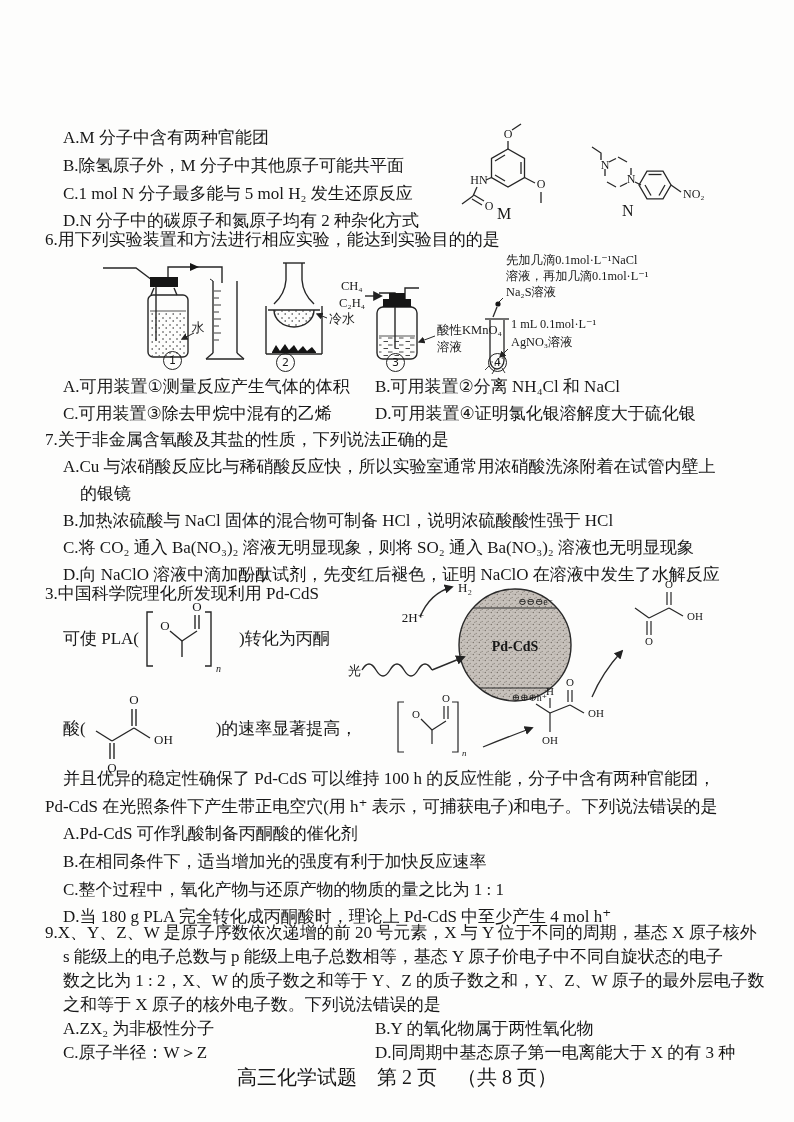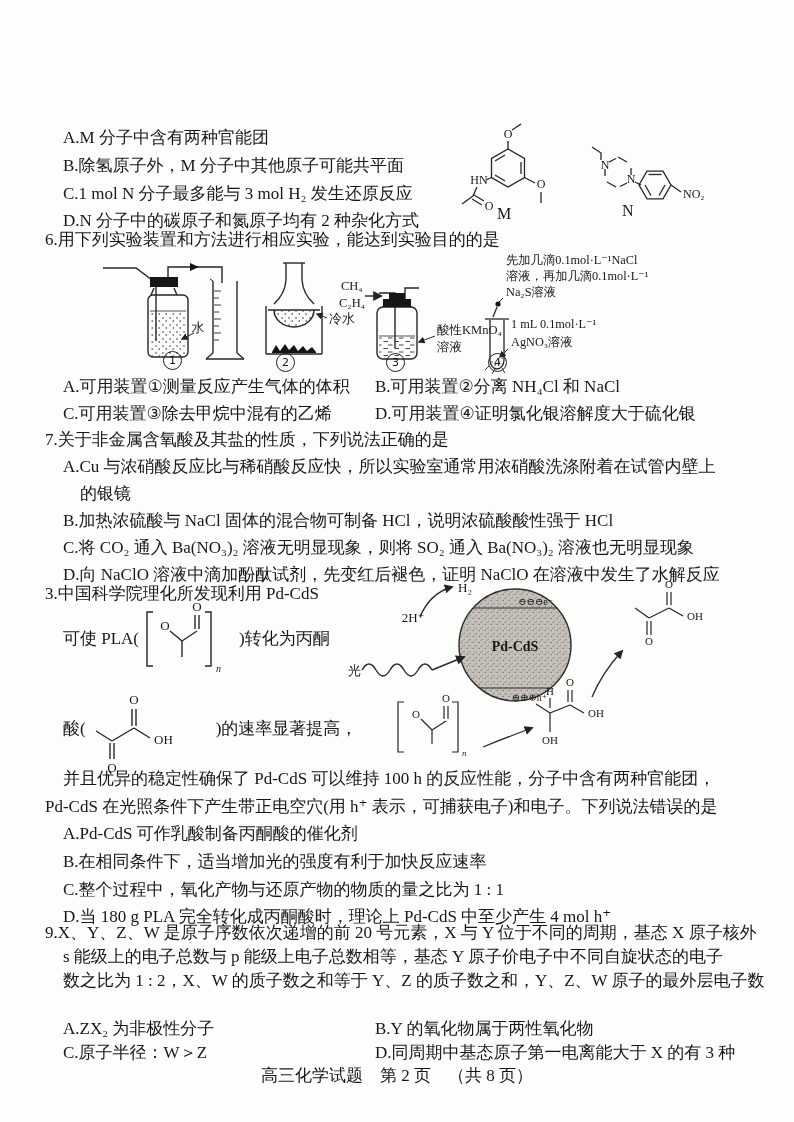--- a/index.html
+++ b/index.html
@@ -10,21 +10,21 @@
     color:#171717;
   }
   .ln{position:absolute;font-size:17px;line-height:22px;white-space:nowrap;}
   .flexline{display:flex;align-items:center;}
   .flexline span{white-space:nowrap;}
   .cap{position:absolute;font-size:16px;}
   .cnum{
     position:absolute;width:17px;height:17px;border:1.3px solid #222;border-radius:50%;
     font-size:11px;line-height:17px;text-align:center;font-family:"DejaVu Sans",sans-serif;
   }
-  .footer{position:absolute;left:0;right:0;text-align:center;font-size:17px;}
+  .footer{position:absolute;left:0;right:0;text-align:center;font-size:20px;}
   svg{position:absolute;overflow:visible;}
   svg text{font-family:"Liberation Serif","DejaVu Serif","DejaVu Sans",serif;fill:#171717;}
 </style>
 </head>
 <body>
 
 <div class="page">
 
   <svg width="0" height="0" style="position:absolute" aria-hidden="true">
     <defs>
@@ -43,21 +43,21 @@
         <circle cx="1.3" cy="1.6" r="0.75" fill="#7c756d"></circle>
         <circle cx="4.2" cy="4.4" r="0.65" fill="#8d867e"></circle>
         <circle cx="2.8" cy="5.2" r="0.5" fill="#6e675f"></circle>
         <circle cx="5" cy="1" r="0.5" fill="#98918a"></circle>
       </pattern>
     </defs>
   </svg>
 
   <div class="ln" style="left:63px;top:127px">A.M 分子中含有两种官能团</div>
   <div class="ln" style="left:63px;top:155px">B.除氢原子外，M 分子中其他原子可能共平面</div>
-  <div class="ln" style="left:63px;top:183px">C.1 mol N 分子最多能与 3 mol H₂ 发生还原反应</div>
+  <div class="ln" style="left:63px;top:183px">C.1 mol N 分子最多能与 5 mol H₂ 发生还原反应</div>
   <div class="ln" style="left:63px;top:210px">D.N 分子中的碳原子和氮原子均有 2 种杂化方式</div>
 
   <svg style="left:448px;top:120px" width="125" height="92" viewBox="0 0 125 92">
     <g stroke="#262626" stroke-width="1.3" fill="none">
       <polygon points="60,29 76.5,38.5 76.5,57.5 60,67 43.5,57.5 43.5,38.5"></polygon>
       <line x1="47" y1="41" x2="57" y2="35"></line>
       <line x1="73" y1="42" x2="73" y2="54"></line>
       <line x1="47" y1="55" x2="57" y2="61"></line>
       <line x1="60" y1="29" x2="60" y2="21"></line>
       <line x1="64" y1="10" x2="73" y2="4"></line>
@@ -310,20 +310,21 @@
   <div class="ln" style="left:63px;top:768px">并且优异的稳定性确保了 Pd-CdS 可以维持 100 h 的反应性能，分子中含有两种官能团，</div>
   <div class="ln" style="left:45px;top:796px">Pd-CdS 在光照条件下产生带正电空穴(用 h⁺ 表示，可捕获电子)和电子。下列说法错误的是</div>
   <div class="ln" style="left:63px;top:823px">A.Pd-CdS 可作乳酸制备丙酮酸的催化剂</div>
   <div class="ln" style="left:63px;top:851px">B.在相同条件下，适当增加光的强度有利于加快反应速率</div>
   <div class="ln" style="left:63px;top:879px">C.整个过程中，氧化产物与还原产物的物质的量之比为 1 : 1</div>
   <div class="ln" style="left:63px;top:906px">D.当 180 g PLA 完全转化成丙酮酸时，理论上 Pd-CdS 中至少产生 4 mol h⁺</div>
 
   <div class="ln" style="left:45px;top:922px">9.X、Y、Z、W 是原子序数依次递增的前 20 号元素，X 与 Y 位于不同的周期，基态 X 原子核外</div>
   <div class="ln" style="left:63px;top:946px">s 能级上的电子总数与 p 能级上电子总数相等，基态 Y 原子价电子中不同自旋状态的电子</div>
   <div class="ln" style="left:63px;top:970px">数之比为 1 : 2，X、W 的质子数之和等于 Y、Z 的质子数之和，Y、Z、W 原子的最外层电子数</div>
+  <div class="ln" style="left:63px;top:994px">之和等于 X 原子的核外电子数。下列说法错误的是</div>
   <div class="ln" style="left:63px;top:1018px">A.ZX₂ 为非极性分子</div>
   <div class="ln" style="left:375px;top:1018px">B.Y 的氧化物属于两性氧化物</div>
   <div class="ln" style="left:63px;top:1042px">C.原子半径：W＞Z</div>
   <div class="ln" style="left:375px;top:1042px">D.同周期中基态原子第一电离能大于 X 的有 3 种</div>
 
   <div class="footer" style="top:1064px">高三化学试题　第 2 页　（共 8 页）</div>
 
 </div>
 
 </body></html>

